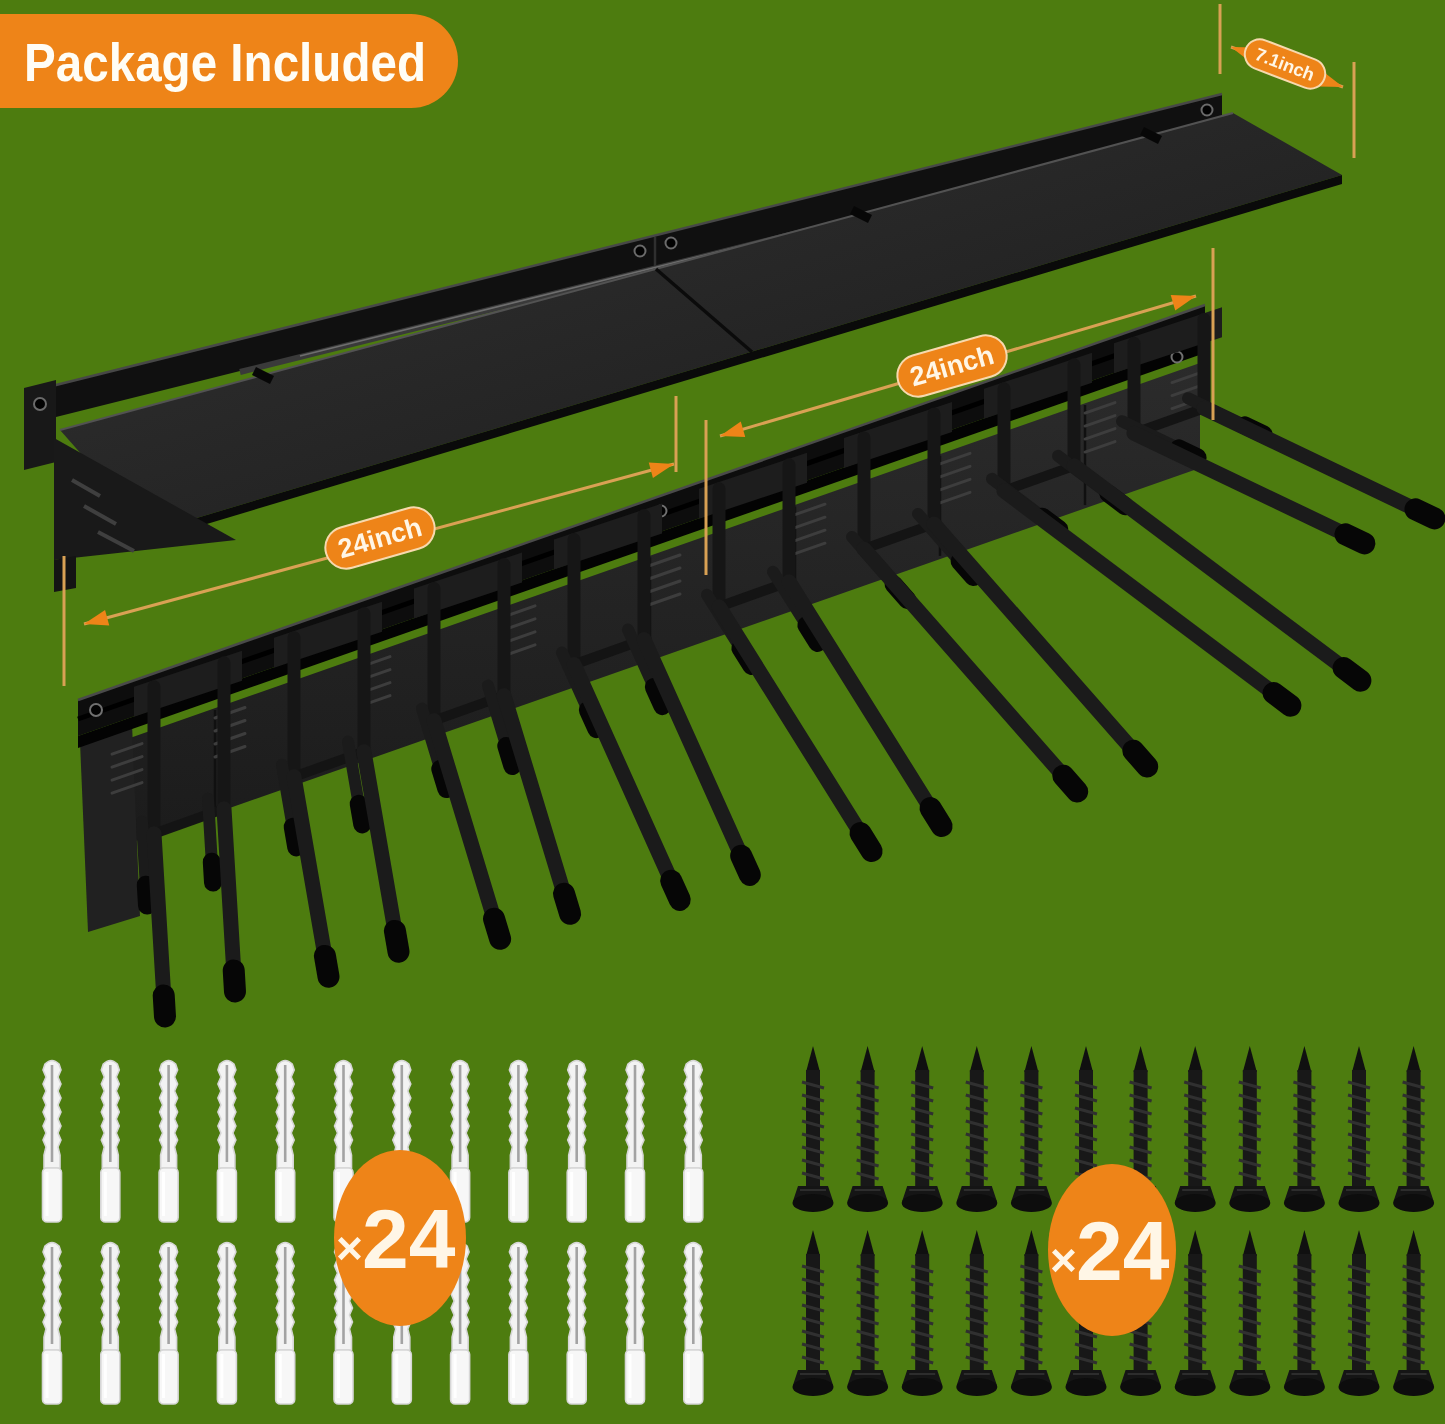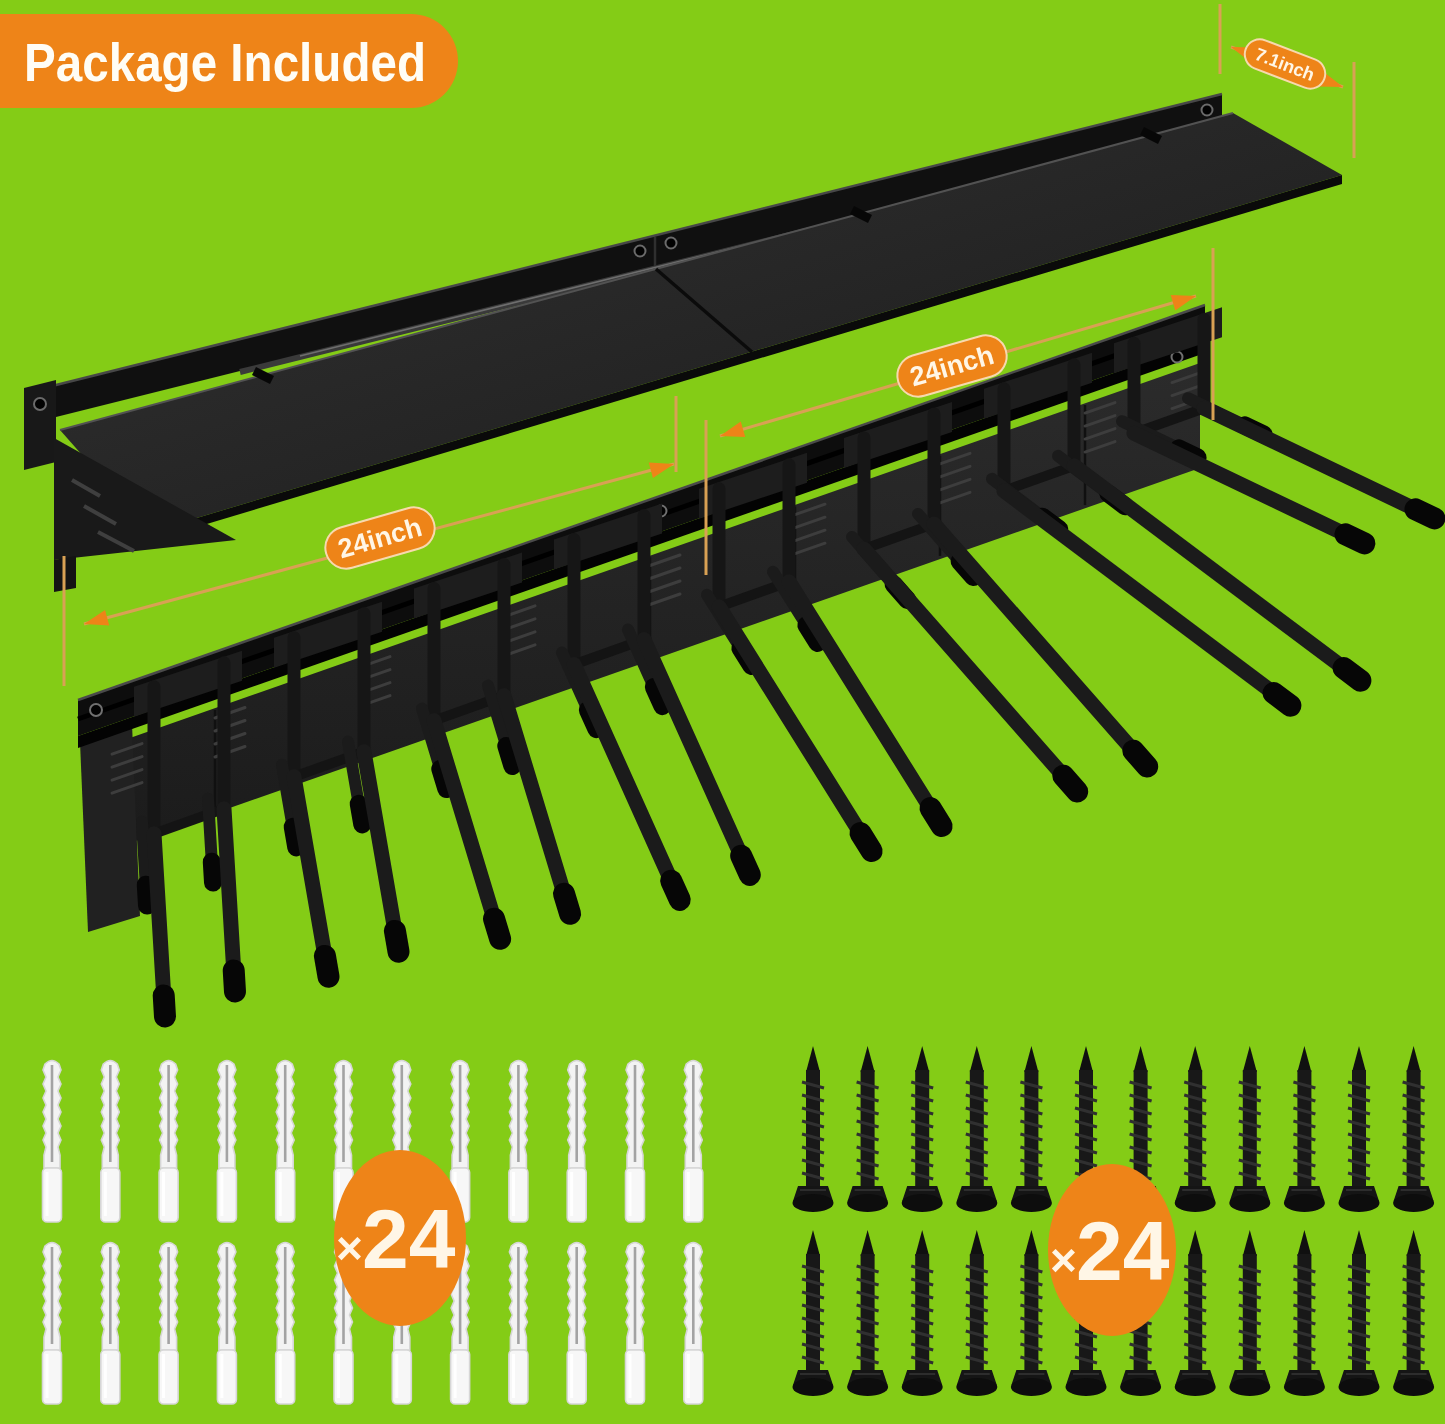--- a/index.html
+++ b/index.html
@@ -1,16 +1,16 @@
 <!DOCTYPE html>
 <html><head>
 <meta charset="utf-8">
 <style>
   html,body{margin:0;padding:0;background:#ffffff;}
-  .stage{width:1445px;height:1424px;position:relative;background:#84cc16;overflow:hidden;}
+  .stage{width:1445px;height:1424px;position:relative;background:#4d7c0f;overflow:hidden;}
   svg{display:block;}
   text{font-family:"Liberation Sans", sans-serif;}
   .banner-text{font-weight:bold;}
 </style>
 </head>
 <body>
 
 <div class="stage">
 <svg width="1445" height="1424" viewBox="0 0 1445 1424">
   <defs>

